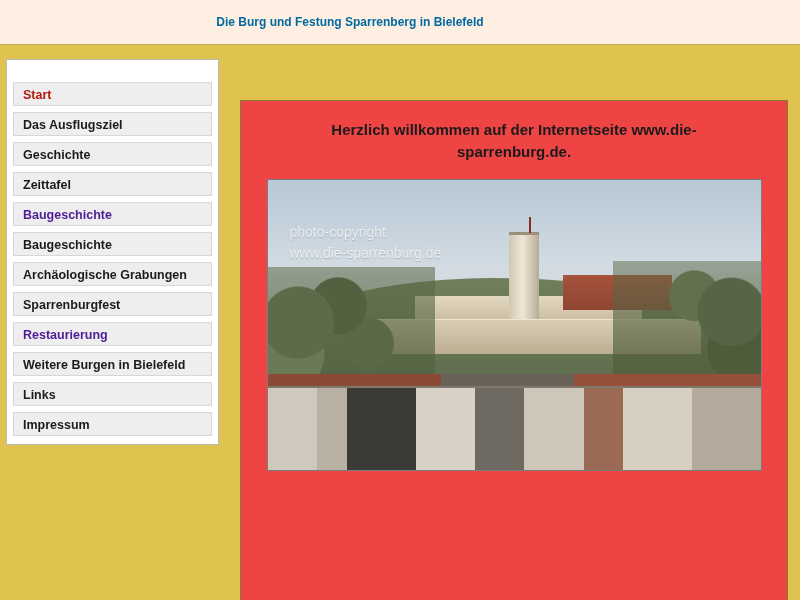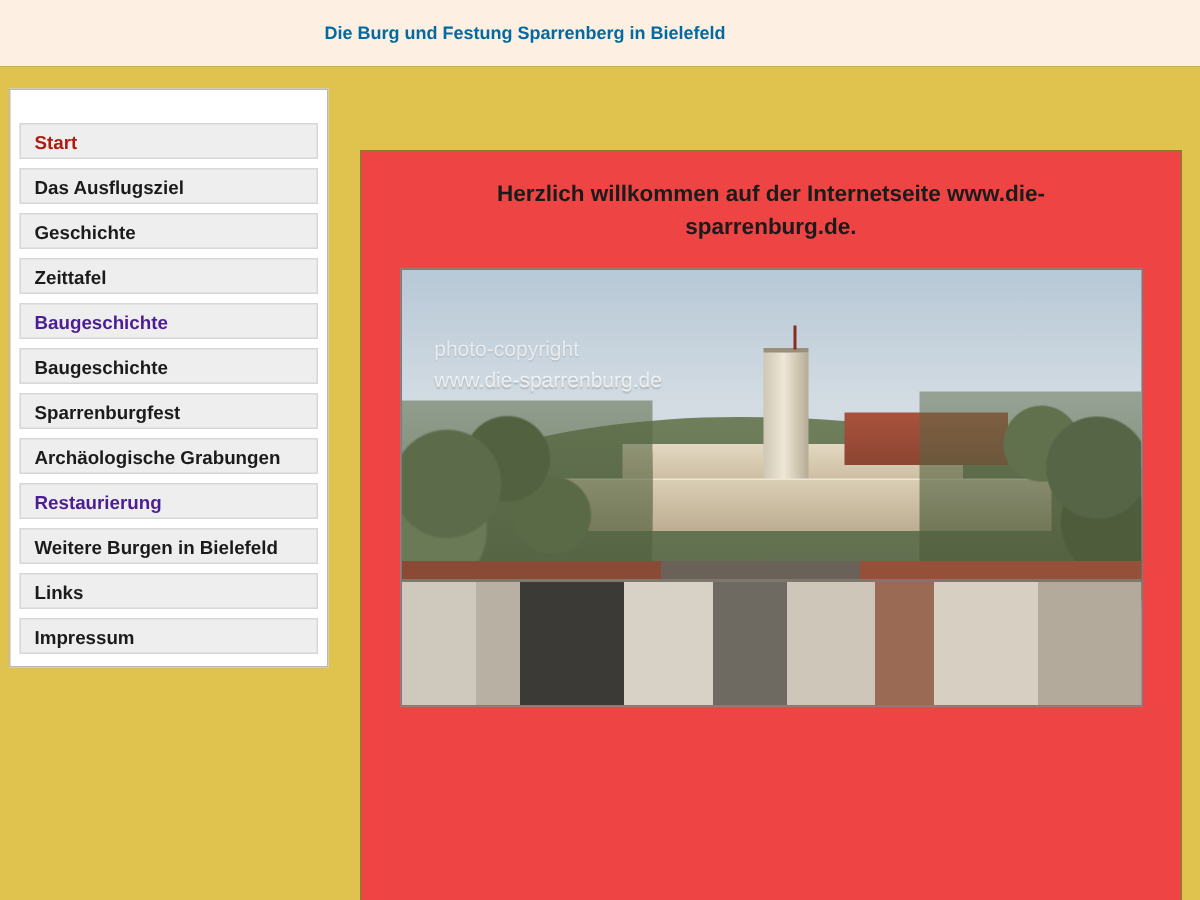--- a/index.html
+++ b/index.html
@@ -234,22 +234,22 @@
     <div class="header-title">Die Burg und Festung Sparrenberg in Bielefeld</div>
   </div>
 
   <nav class="nav-panel">
     <a class="nav-item active">Start</a>
     <a class="nav-item">Das Ausflugsziel</a>
     <a class="nav-item">Geschichte</a>
     <a class="nav-item">Zeittafel</a>
     <a class="nav-item section">Baugeschichte</a>
     <a class="nav-item">Baugeschichte</a>
+    <a class="nav-item">Archäologische Grabungen</a>
     <a class="nav-item">Sparrenburgfest</a>
-    <a class="nav-item">Archäologische Grabungen</a>
     <a class="nav-item section">Restaurierung</a>
     <a class="nav-item">Weitere Burgen in Bielefeld</a>
     <a class="nav-item">Links</a>
     <a class="nav-item">Impressum</a>
   </nav>
 
   <main class="content-card">
     <h1 class="welcome">Herzlich willkommen auf der Internetseite www.die-sparrenburg.de.</h1>
 
     <div class="photo-wrap">

